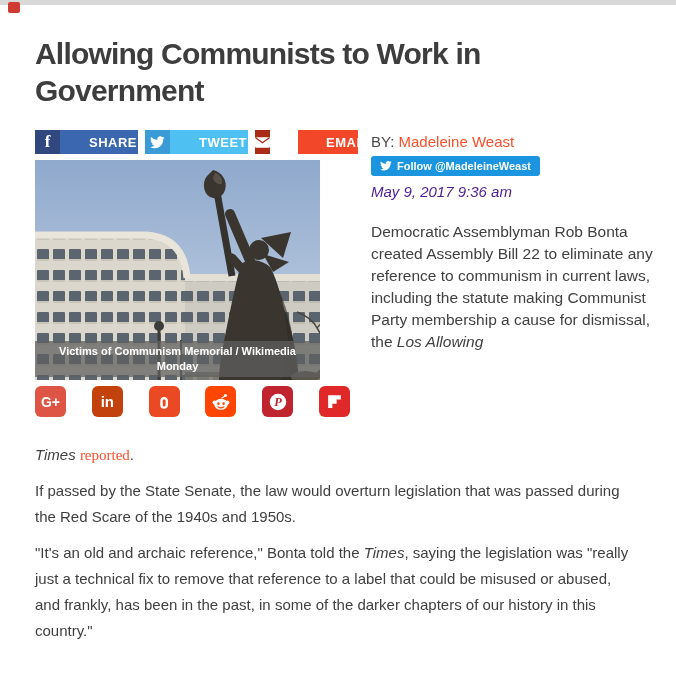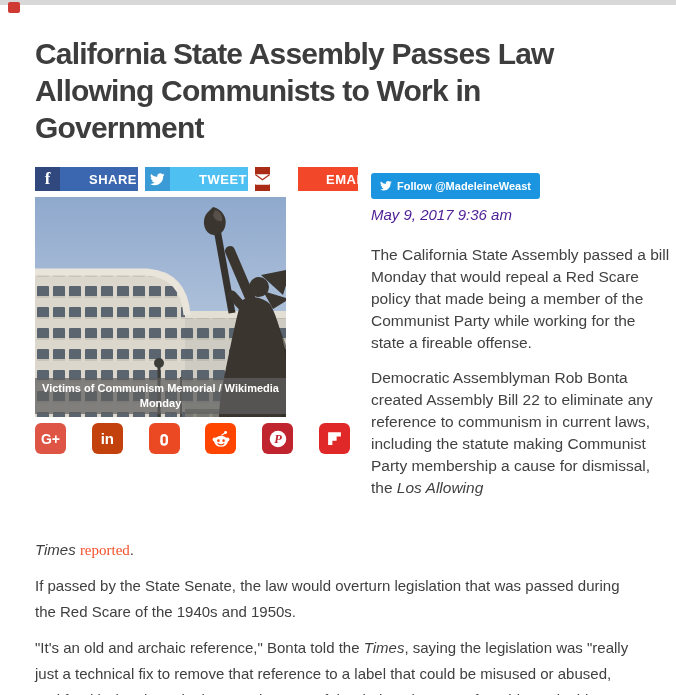--- a/index.html
+++ b/index.html
@@ -23,21 +23,21 @@
   .share-btn { flex:1; height:24px; display:flex; cursor:pointer; overflow:hidden; }
   .share-ic { width:25px; display:flex; align-items:center; justify-content:center; }
   .share-lb { flex:1; display:flex; align-items:center; justify-content:center;
               color:#fff; font-weight:700; font-size:13px; letter-spacing:.5px;padding-left:28px; }
   .fb .share-ic { background:#31487e; } .fb .share-lb { background:#3b66b0; }
   .tw .share-ic { background:#3a9bd6; } .tw .share-lb { background:#4fc0f2; }
   .em .share-ic { background:#aa2c17; } .em .share-lb { background:#f3472a;margin-left:28px; }
   .fb-f { color:#fff; font-weight:700; font-size:17px; font-family:"Liberation Serif", serif; }
 
   
-  .photo { position:relative; width:251px; height:220px; margin-top:6px; overflow:hidden;
+  .photo { position:relative; width:285px; height:220px; margin-top:6px; overflow:hidden;
            background:#9db6d6; }
   .photo svg { display:block; }
   .caption { position:absolute; left:0; right:0; bottom:3px;
              background:rgba(96,96,96,0.74); color:#fff; text-align:center;
              font-size:11px; font-weight:700; line-height:15px; padding:3px 6px; }
   .caption span { display:block; }
 
   
   .social-row { width:315px; display:flex; justify-content:space-between; margin-top:6px; }
   .s-icon { width:31px; height:31px; border-radius:6px; display:flex; align-items:center;
@@ -46,21 +46,21 @@
   .s-icon.li { background:#c2410c; font-size:15px;text-align:right; }
   .s-icon.su { background:#eb4924; }
   .s-icon.rd { background:#ff4500; }
   .s-icon.pi { background:#c0242e; }
   .s-icon.fl { background:#e12828; }
 
   
   .byline { font-size:15px; color:#4a4a4a; line-height:20px; }
   .author-link { color:#f4502b; cursor:pointer; }
   .follow-btn { display:inline-flex; align-items:center; gap:5px; background:#1b95e0;
-                color:#fff; font-size:11px; font-weight:700; height:26px; padding:0 9px;
+                color:#fff; font-size:11px; font-weight:700; height:20px; padding:0 9px;
                 border-radius:3px; margin-top:4px; cursor:pointer; }
   .date { margin-top:7px; font-size:15px; font-style:italic; color:#4c1d95;
           line-height:18px; margin-bottom:20px; }
   .col-right p.art { font-size:15.5px; line-height:22px; color:#414141; margin-bottom:13px; }
   .it { font-style:italic; }
   .red-link { color:#f4502b; cursor:pointer;font-family:Liberation Serif, serif; }
 
   
   .body-text { margin-top:25px; padding-right:26px; }
   .body-text p { font-size:15px; line-height:26px; color:#3f3f3f; margin-bottom:10px; }
@@ -68,21 +68,20 @@
 </head>
 <body>
 
 <div class="topbar">
   <div class="logo-frag"></div>
 </div>
 
 <div class="content">
 
   <h1 class="headline">
-    <span>California State Assembly Passes Law</span>
     <span>Allowing Communists to Work in</span>
     <span>Government</span>
   </h1>
 
   <div class="hero">
 
     <div class="col-left">
 
       <div class="share-row">
         <div class="share-btn fb">
@@ -192,31 +191,31 @@
         </div>
         <div class="s-icon fl">
           <svg width="17" height="17" viewBox="0 0 24 24">
             <path d="M3,3 h18 v6 h-6 v6 h-6 v6 h-6 z" fill="#fff"></path>
           </svg>
         </div>
       </div>
     </div>
 
     <div class="col-right">
+      <div class="byline">
+        <span>BY: </span><span class="author-link">Madeleine Weast</span>
+      </div>
       <div class="follow-btn">
         <svg width="12" height="10" viewBox="0 0 24 20">
             <path fill="#fff" d="M23.4 2.4c-.85.38-1.77.63-2.73.75A4.8 4.8 0 0 0 22.77.5a9.5 9.5 0 0 1-3.02 1.15A4.76 4.76 0 0 0 11.5 5a4.9 4.9 0 0 0 .12 1.08A13.5 13.5 0 0 1 1.8 1.1a4.76 4.76 0 0 0 1.47 6.35 4.7 4.7 0 0 1-2.16-.6v.06a4.76 4.76 0 0 0 3.82 4.67c-.7.2-1.45.22-2.15.08a4.77 4.77 0 0 0 4.45 3.3A9.55 9.55 0 0 1 .2 17a13.47 13.47 0 0 0 7.3 2.14c8.76 0 13.55-7.25 13.55-13.54l-.02-.62a9.7 9.7 0 0 0 2.37-2.47z"></path>
           </svg>
         <span>Follow @MadeleineWeast</span>
       </div>
       <div class="date">May 9, 2017 9:36 am</div>
 
-      <p class="art">
-        <span>The California State Assembly passed a bill Monday that would repeal a Red Scare policy that made being a member of the Communist Party while working for the state a fireable offense.</span>
-      </p>
       <p class="art">
         <span>Democratic Assemblyman Rob Bonta created Assembly Bill 22 to eliminate any reference to communism in current laws, including the statute making Communist Party membership a cause for dismissal, the </span><span class="it">Los Allowing</span>
       </p>
     </div>
   </div>
 
   <div class="body-text">
     <p>
       <span class="it">Times </span><span class="red-link">reported</span><span>.</span>
     </p>

